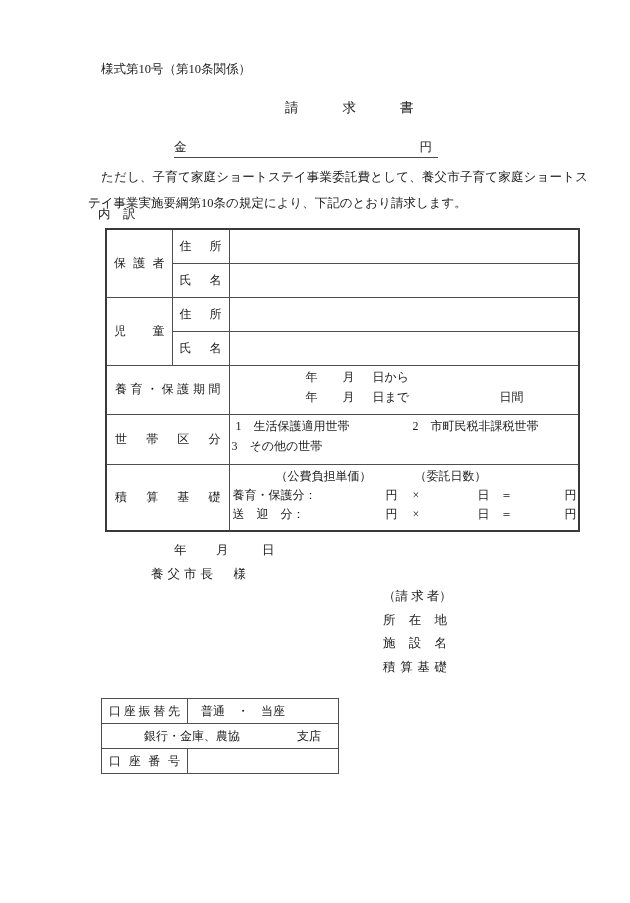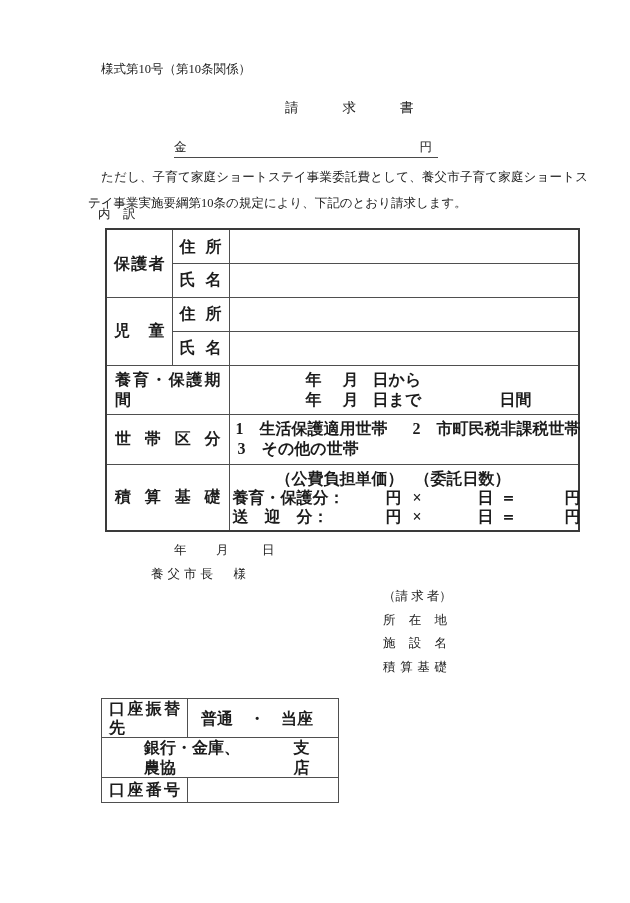--- a/index.html
+++ b/index.html
@@ -20,21 +20,21 @@
     display:flex; justify-content:space-between; align-items:flex-end;
     border-bottom:1.5px solid #4a4a4a; padding:0 6px 2px 0;
   }
 
   .body-par { left:62px; top:164px; width:500px; line-height:26px;
               text-align:justify; text-indent:13px; }
 
   .breakdown-label { left:72px; top:208px;font-family:Liberation Mono, monospace; }
 
   table { border-collapse:collapse; position:absolute; table-layout:fixed; }
-  td { border:1px solid #4f4f4f; vertical-align:middle; font-size:16px;font-weight:bold; }
+  td { border:1px solid #4f4f4f; vertical-align:middle; font-size:12px; }
 
   .main-table { left:79px; top:228px; width:473px; border:2px solid #3a3a3a; }
   .main-table col.c1 { width:66px; }
   .main-table col.c2 { width:57px; }
   .main-table col.c3 { width:350px; }
   .r-sub    { height:34px; }
   .r-period { height:49px; }
   .r-house  { height:50px; }
   .r-calc   { height:60px; }
 
@@ -122,21 +122,21 @@
       </td>
     </tr>
     <tr class="r-house">
       <td colspan="2" class="jlabel-wide">世帯区分</td>
       <td class="cell-content">
         <div class="pline">
           <span style="left:6px">1　生活保護適用世帯</span>
           <span style="left:183px">2　市町民税非課税世帯</span>
         </div>
         <div class="pline">
-          <span style="left:8px">3　その他の世帯</span>
+          <span style="left:2px">3　その他の世帯</span>
         </div>
       </td>
     </tr>
     <tr class="r-calc">
       <td colspan="2" class="jlabel-wide">積算基礎</td>
       <td class="cell-content">
         <div class="pline pline-s">
           <span style="left:46px">（公費負担単価）</span>
           <span style="left:185px">（委託日数）</span>
         </div>

